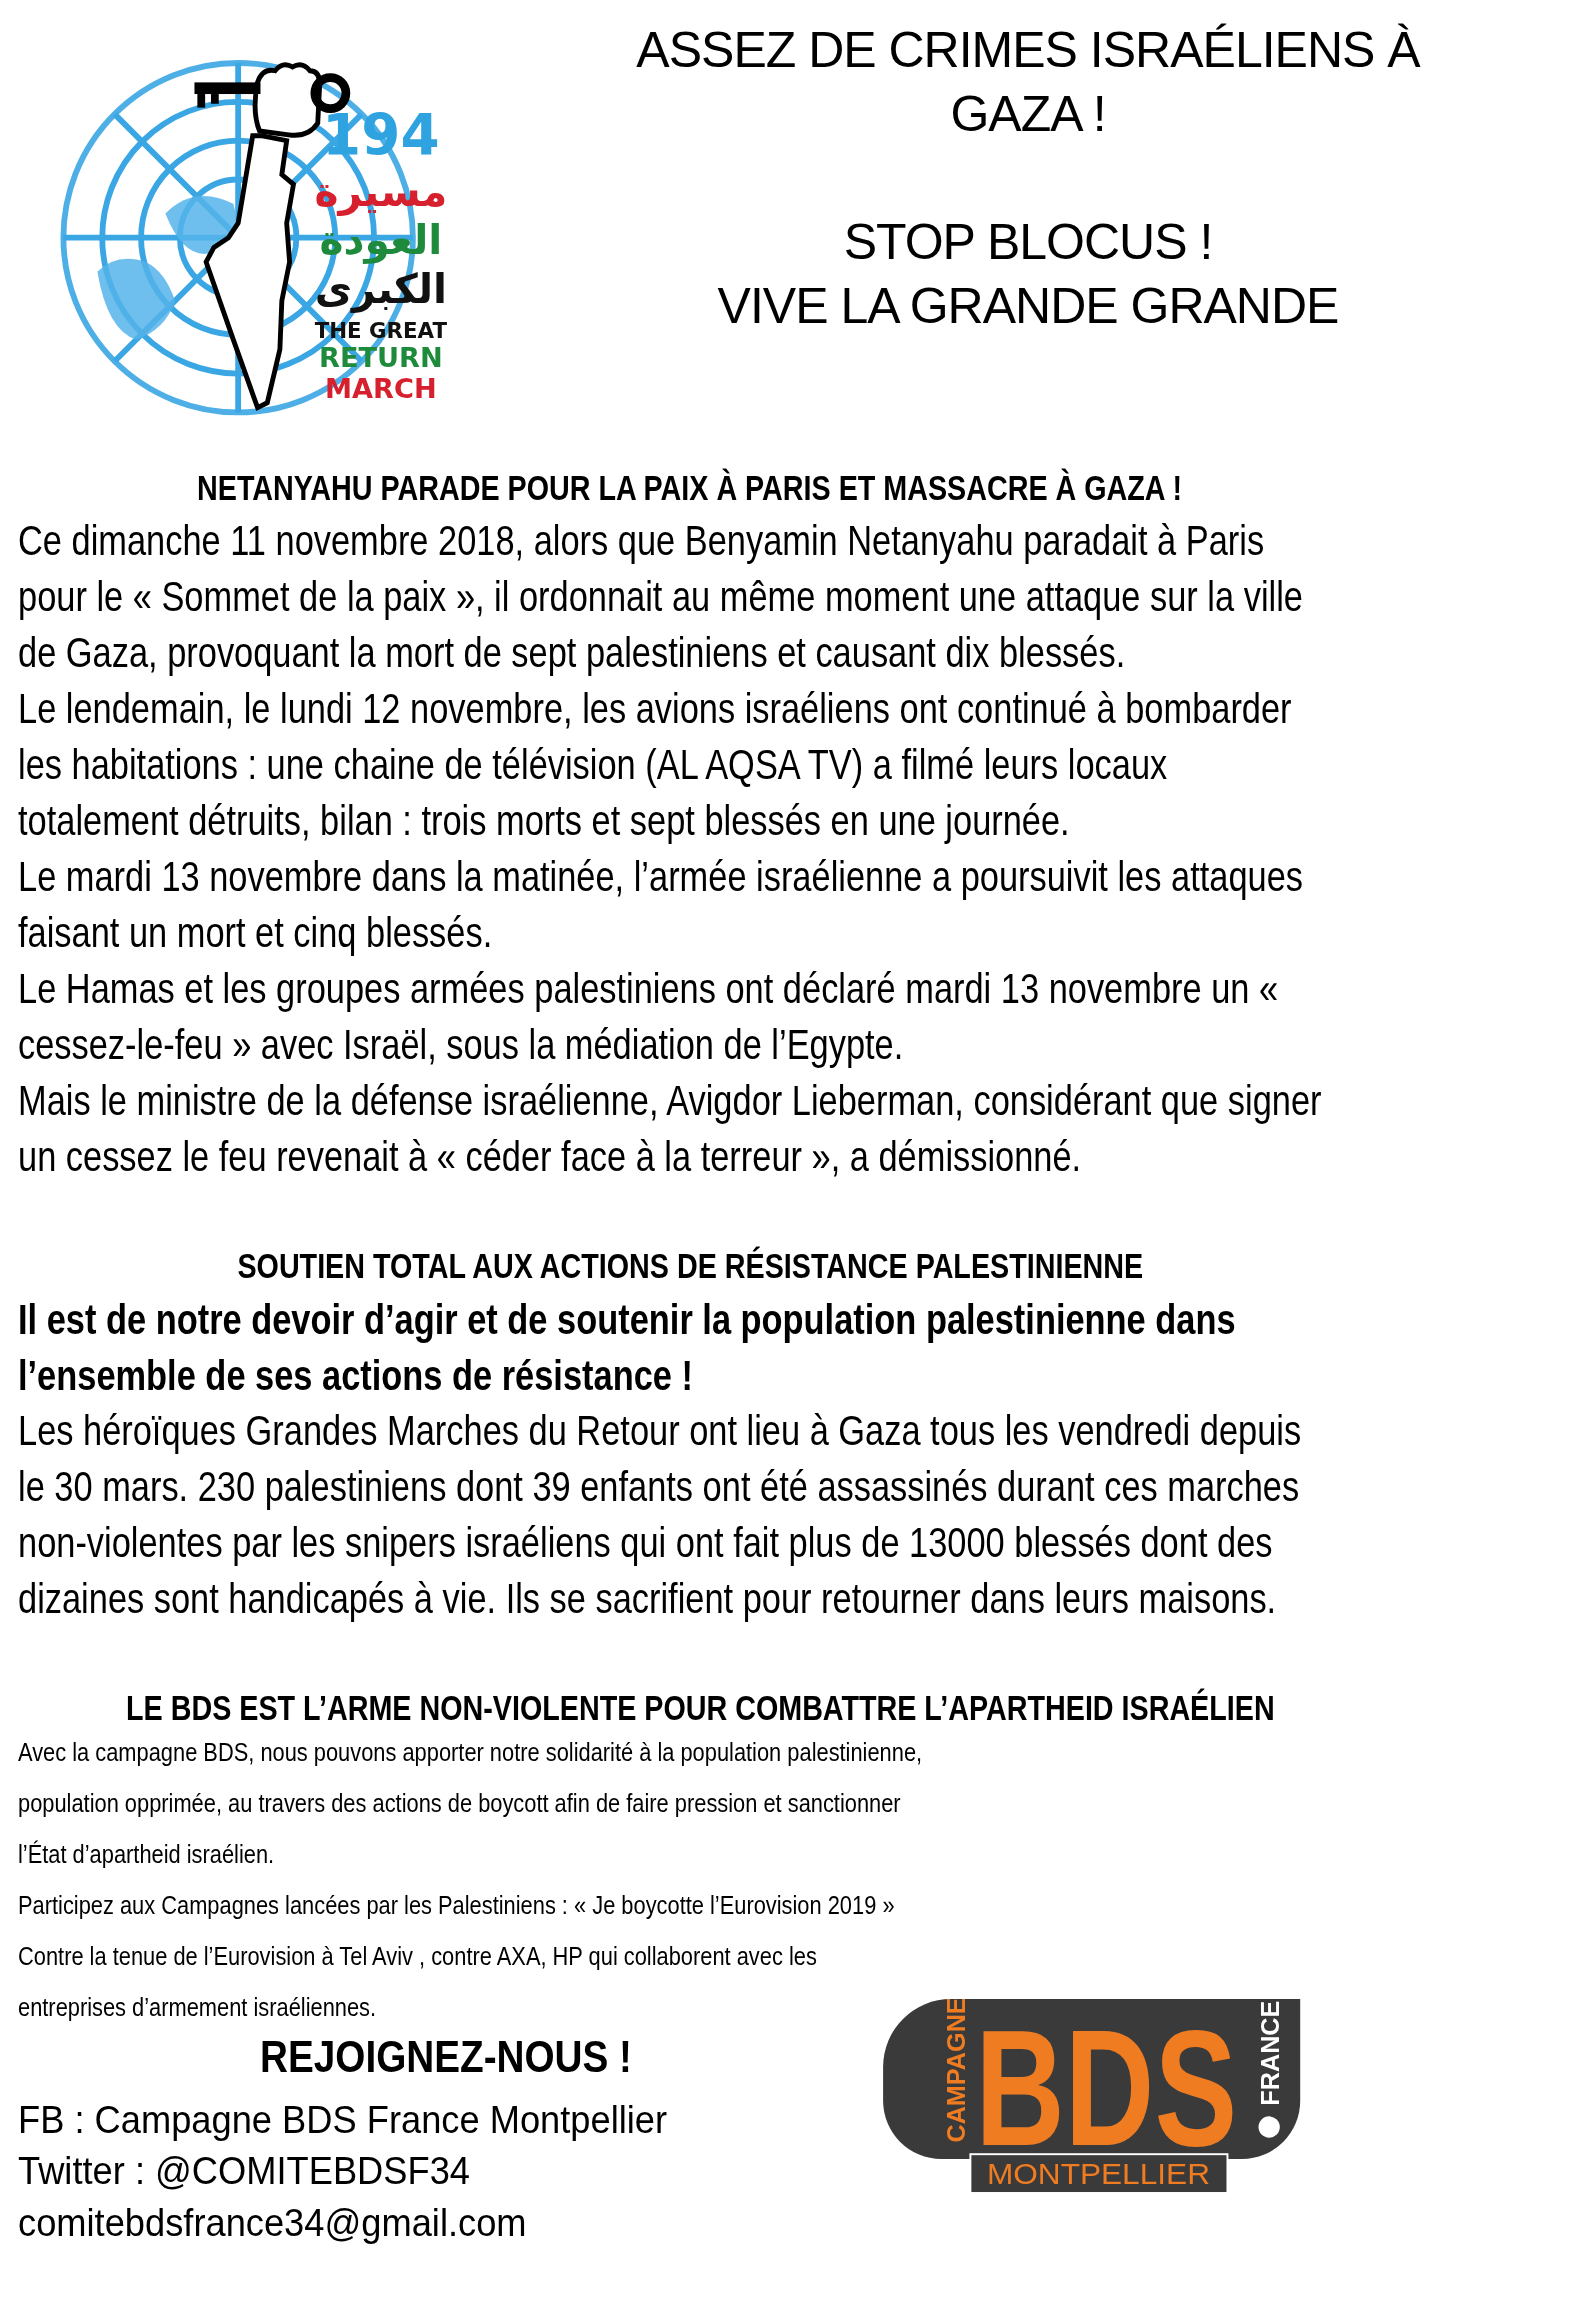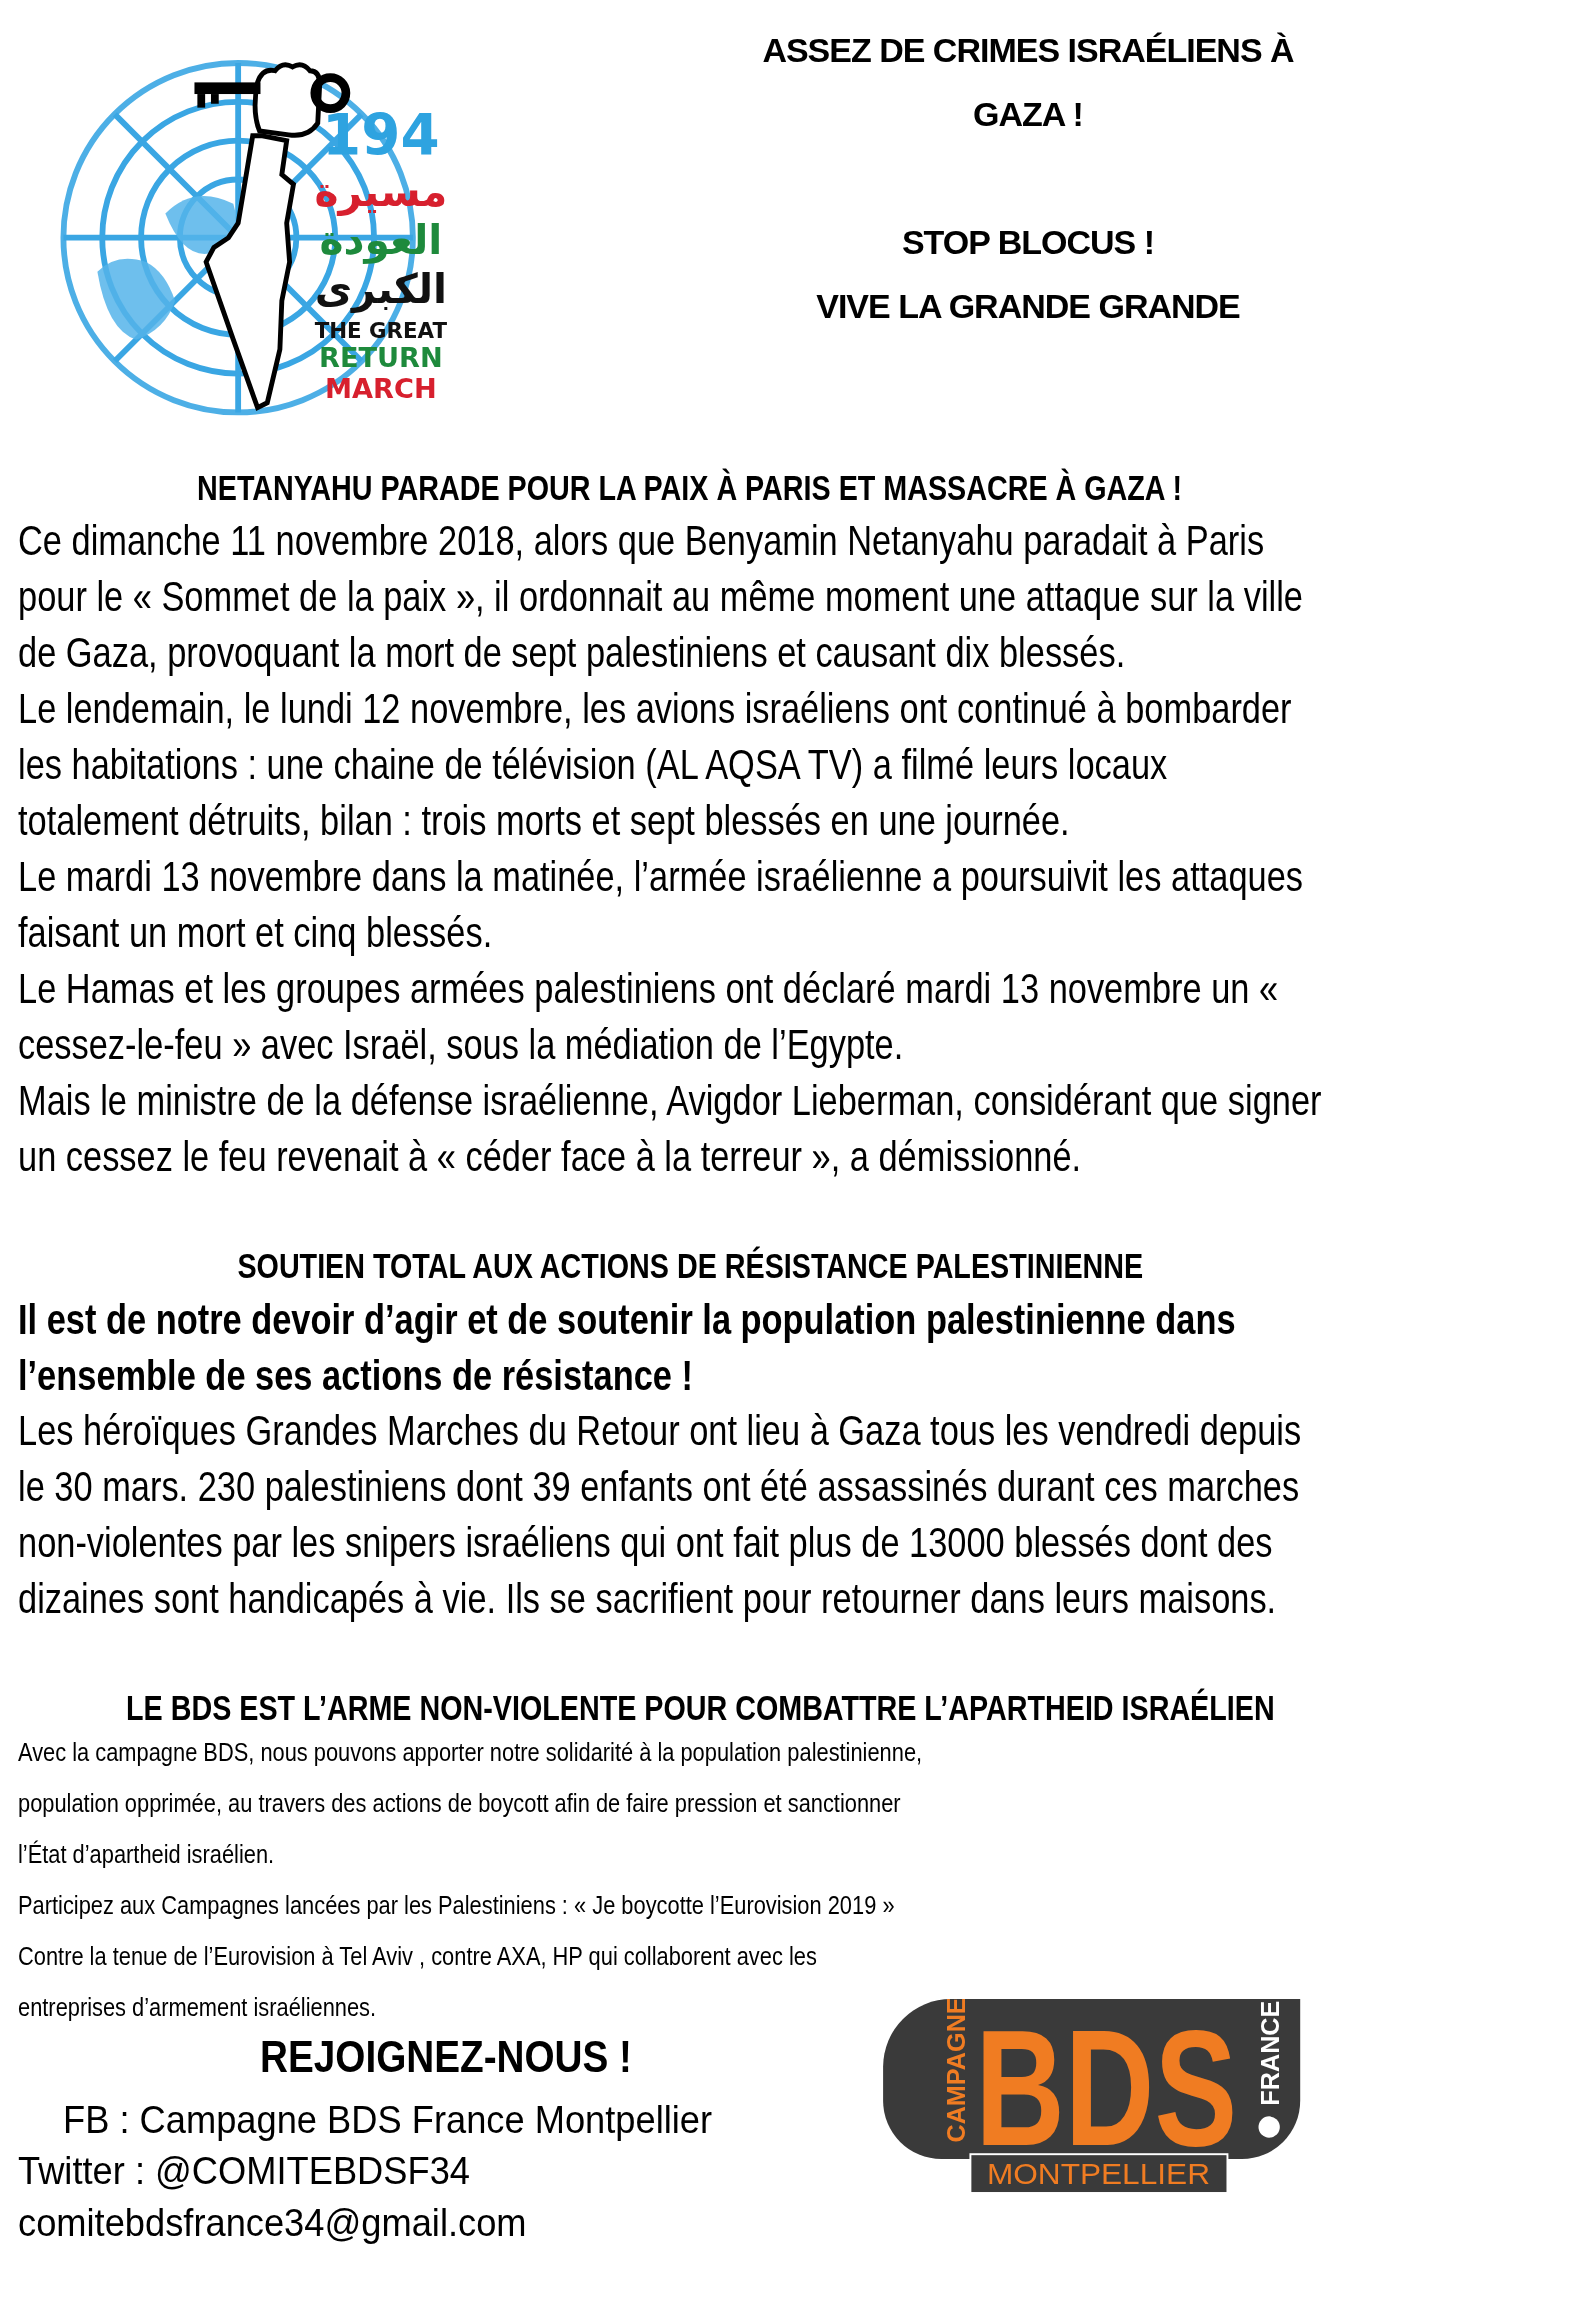--- a/index.html
+++ b/index.html
@@ -6,21 +6,21 @@
   body {
     width: 1590px; height: 2308px; position: relative; overflow: hidden;
     font-family: "Liberation Sans", sans-serif; color: #000;
   }
 
   
   #logo-gmr { position: absolute; left: 39px; top: 29px; width: 408px; height: 398px; }
 
   
   #headline { position: absolute; left: 543px; top: 17.5px; width: 970px; text-align: center; }
-  .hl { font-weight: bold; font-size: 34px; line-height: 64px; letter-spacing: -1px; display: block; }
+  .hl { font-weight: normal; font-size: 50px; line-height: 64px; letter-spacing: -1px; display: block; }
   .hl.gap { margin-top: 64px; }
 
   
   .sec-title {
     position: absolute; left: 0; width: 1380px; text-align: center;
     font-weight: bold; font-size: 35px; line-height: 43px;
   }
   .sec-title span { display: inline-block; transform: scaleX(0.82); transform-origin: 50% 50%; white-space: nowrap; }
 
   .para { position: absolute; left: 17.5px; width: 1572px; font-size: 43px; line-height: 56px; }
@@ -124,21 +124,21 @@
   <span class="ln">population opprimée, au travers des actions de boycott afin de faire pression et sanctionner</span>
   <span class="ln">l’État d’apartheid israélien.</span>
   <span class="ln">Participez aux Campagnes lancées par les Palestiniens : « Je boycotte l’Eurovision 2019 »</span>
   <span class="ln">Contre la tenue de l’Eurovision à Tel Aviv , contre AXA, HP qui collaborent avec les</span>
   <span class="ln">entreprises d’armement israéliennes.</span>
 </div>
 
 <div id="join">
   <span>REJOIGNEZ-NOUS !</span>
 </div>
-<div class="contact" style="top:2096px;margin-left:45px;">
+<div class="contact" style="top:2096px;">
   <span>FB : Campagne BDS France Montpellier</span>
 </div>
 <div class="contact" style="top:2147px;">
   <span>Twitter : @COMITEBDSF34</span>
 </div>
 <div class="contact" style="top:2199px;">
   <span>comitebdsfrance34@gmail.com</span>
 </div>
 
 <svg id="logo-bds" viewBox="0 0 440 200">

